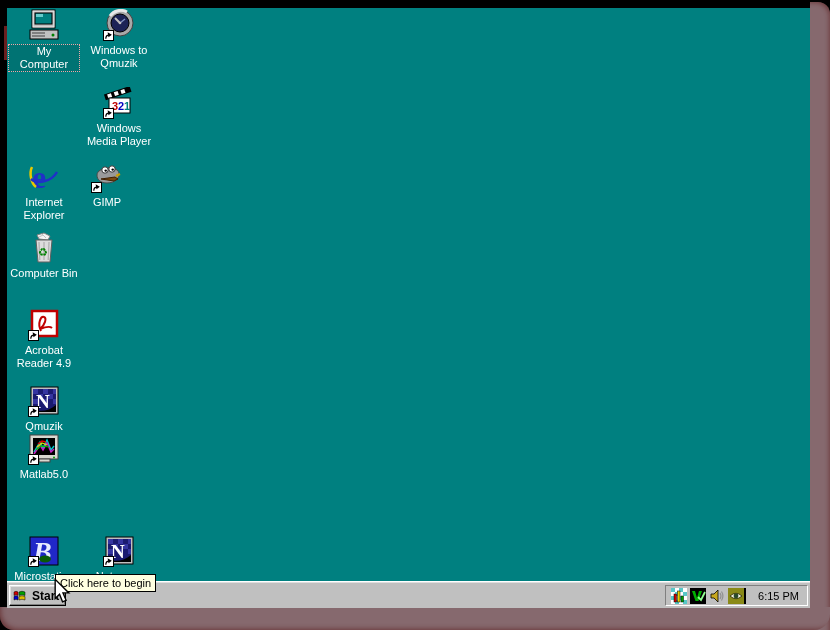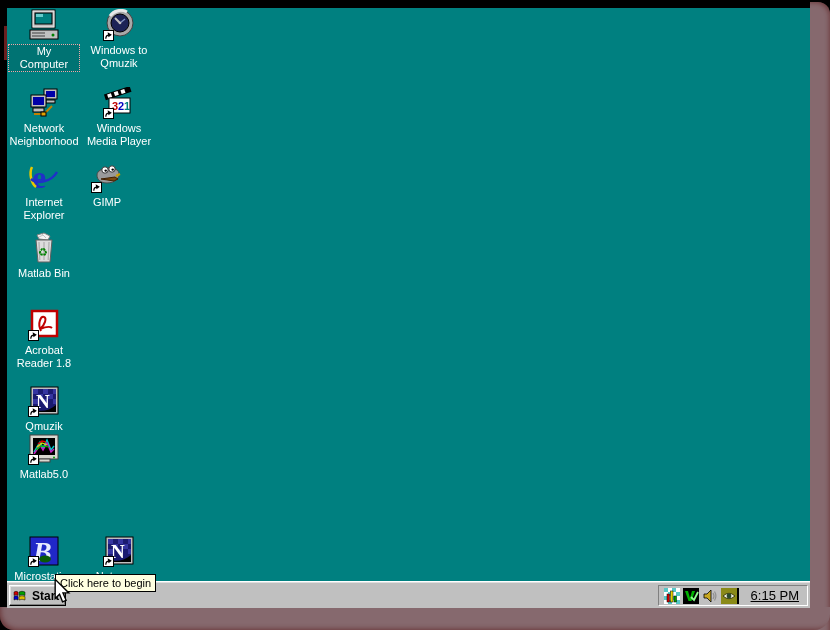--- a/index.html
+++ b/index.html
@@ -33,21 +33,21 @@
     border-top:1px solid #ffffff;box-shadow:inset 0 1px 0 #dfdfdf;}
   .start-btn{position:absolute;left:2px;top:3px;height:21px;width:57px;background:#c0c0c0;
     border-top:1px solid #fff;border-left:1px solid #fff;border-right:1px solid #000;border-bottom:1px solid #000;
     box-shadow:inset -1px -1px 0 #808080,inset 1px 1px 0 #dfdfdf;
     display:flex;align-items:center;gap:3px;padding:0 3px;}
   .start-btn span{font-weight:bold;font-size:12px;color:#000;}
   .tray{position:absolute;right:2px;top:3px;height:21px;display:flex;align-items:center;gap:3px;
     padding:0 8px 0 5px;background:#c0c0c0;
     border-top:1px solid #808080;border-left:1px solid #808080;border-right:1px solid #fff;border-bottom:1px solid #fff;}
   .tray svg{display:block;}
-  .clock{font-size:13px;color:#000;margin-left:9px;white-space:nowrap;text-decoration:underline;}
+  .clock{font-size:11px;color:#000;margin-left:9px;white-space:nowrap;}
 
   
   .tooltip{position:absolute;left:55px;top:574px;height:18px;background:#ffffe1;border:1px solid #000;
     font-size:11px;line-height:16px;color:#000;padding:0 4px;z-index:60;white-space:nowrap;}
 
   
   .cursor{position:absolute;left:50px;top:578px;z-index:100;pointer-events:none;}
 </style>
 </head>
 <body>
@@ -89,36 +89,20 @@
           <svg viewBox="0 0 10 10">
               <path d="M2,8.5 C2,5.5 3.5,4.5 5.5,4.5" stroke="#000" stroke-width="1.4" fill="none"></path>
               <path d="M4,1.5 L8.7,4.2 L5,7 Z" fill="#000"></path>
             </svg>
         </div>
       </div>
       <div class="dlabel">Windows to
 Qmuzik</div>
     </div>
 
-    <div class="dicon" style="left:1px;top:79px">
-      <div class="iwrap">
-        <svg width="32" height="32" viewBox="0 0 32 32">
-          <rect x="16" y="2" width="13" height="10" fill="#c0c0c0" stroke="#000"></rect>
-          <rect x="18" y="4" width="9" height="6" fill="#0000a8"></rect>
-          <rect x="18" y="13" width="9" height="3" fill="#c0c0c0" stroke="#000"></rect>
-          <rect x="3" y="8" width="15" height="12" fill="#c0c0c0" stroke="#000"></rect>
-          <rect x="5" y="10" width="11" height="8" fill="#0000a8"></rect>
-          <rect x="5" y="21" width="11" height="4" fill="#c0c0c0" stroke="#000"></rect>
-          <path d="M6,27 L16,27 L24,19" stroke="#c08000" stroke-width="2" fill="none"></path>
-          <rect x="13" y="25" width="5" height="4" fill="#e0a000" stroke="#000"></rect>
-        </svg>
-      </div>
-      <div class="dlabel">Network
-Neighborhood</div>
-    </div>
 
     <div class="dicon" style="left:76px;top:79px">
       <div class="iwrap">
         <svg width="32" height="32" viewBox="0 0 32 32">
           <g transform="rotate(-18 6 10)">
             <rect x="2" y="6" width="27" height="6" fill="#000"></rect>
             <rect x="5" y="7" width="4" height="4" fill="#fff"></rect>
             <rect x="12" y="7" width="4" height="4" fill="#fff"></rect>
             <rect x="19" y="7" width="4" height="4" fill="#fff"></rect>
           </g>
@@ -174,38 +158,38 @@
     <div class="dicon" style="left:1px;top:224px">
       <div class="iwrap">
         <svg width="32" height="32" viewBox="0 0 32 32">
           <path d="M9,3 L16,1 L22,4 L20,8 L11,7 Z" fill="#f4f4f4" stroke="#808080"></path>
           <path d="M14,2 L18,6 M11,5 L15,3" stroke="#c0c0c0" stroke-width="1"></path>
           <path d="M8,8 L24,8 L22,30 L10,30 Z" fill="#dcdcdc" stroke="#606060"></path>
           <path d="M11,10 L11.8,28 M16,10 L16,28 M21,10 L20.2,28" stroke="#b0b0b0" stroke-width="1.3"></path>
           <text x="10" y="24" font-size="11" fill="#008000">♻</text>
         </svg>
       </div>
-      <div class="dlabel">Matlab Bin</div>
+      <div class="dlabel">Computer Bin</div>
     </div>
 
     <div class="dicon" style="left:1px;top:301px">
       <div class="iwrap">
         <svg width="32" height="32" viewBox="0 0 32 32">
           <rect x="4" y="2" width="25" height="25" fill="#fff" stroke="#c00000" stroke-width="2.5"></rect>
           <path d="M13,22 C9,14 13,7 16,8 C19,9 17,16 12,20 C17,18 22,17 24,19" stroke="#c00000" stroke-width="2" fill="none"></path>
         </svg>
         <div class="sc">
           <svg viewBox="0 0 10 10">
               <path d="M2,8.5 C2,5.5 3.5,4.5 5.5,4.5" stroke="#000" stroke-width="1.4" fill="none"></path>
               <path d="M4,1.5 L8.7,4.2 L5,7 Z" fill="#000"></path>
             </svg>
         </div>
       </div>
       <div class="dlabel">Acrobat
-Reader 1.8</div>
+Reader 4.9</div>
     </div>
 
     <div class="dicon" style="left:1px;top:377px">
       <div class="iwrap">
         <svg width="32" height="32" viewBox="0 0 32 32">
           <rect x="3" y="2" width="27" height="27" fill="#c0c0c0" stroke="#000"></rect>
           <rect x="5" y="4" width="23" height="23" fill="#1a1a70"></rect>
           <rect x="5" y="4" width="5" height="5" fill="#3535a0"></rect>
             <rect x="15" y="4" width="5" height="5" fill="#3535a0"></rect>
             <rect x="25" y="4" width="3" height="5" fill="#3535a0"></rect>

